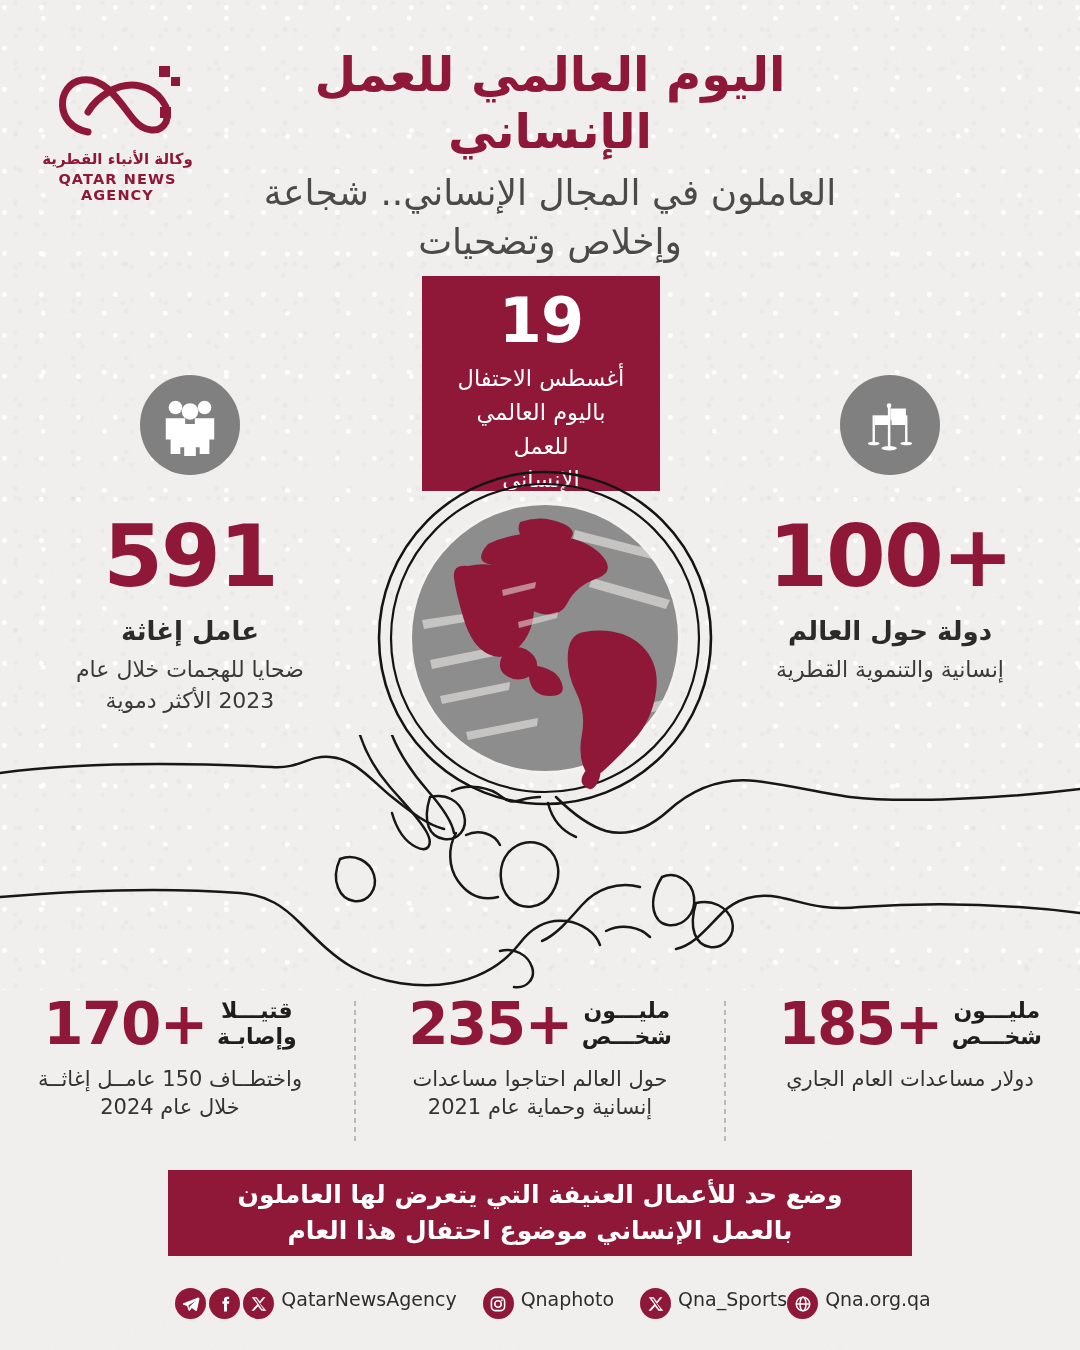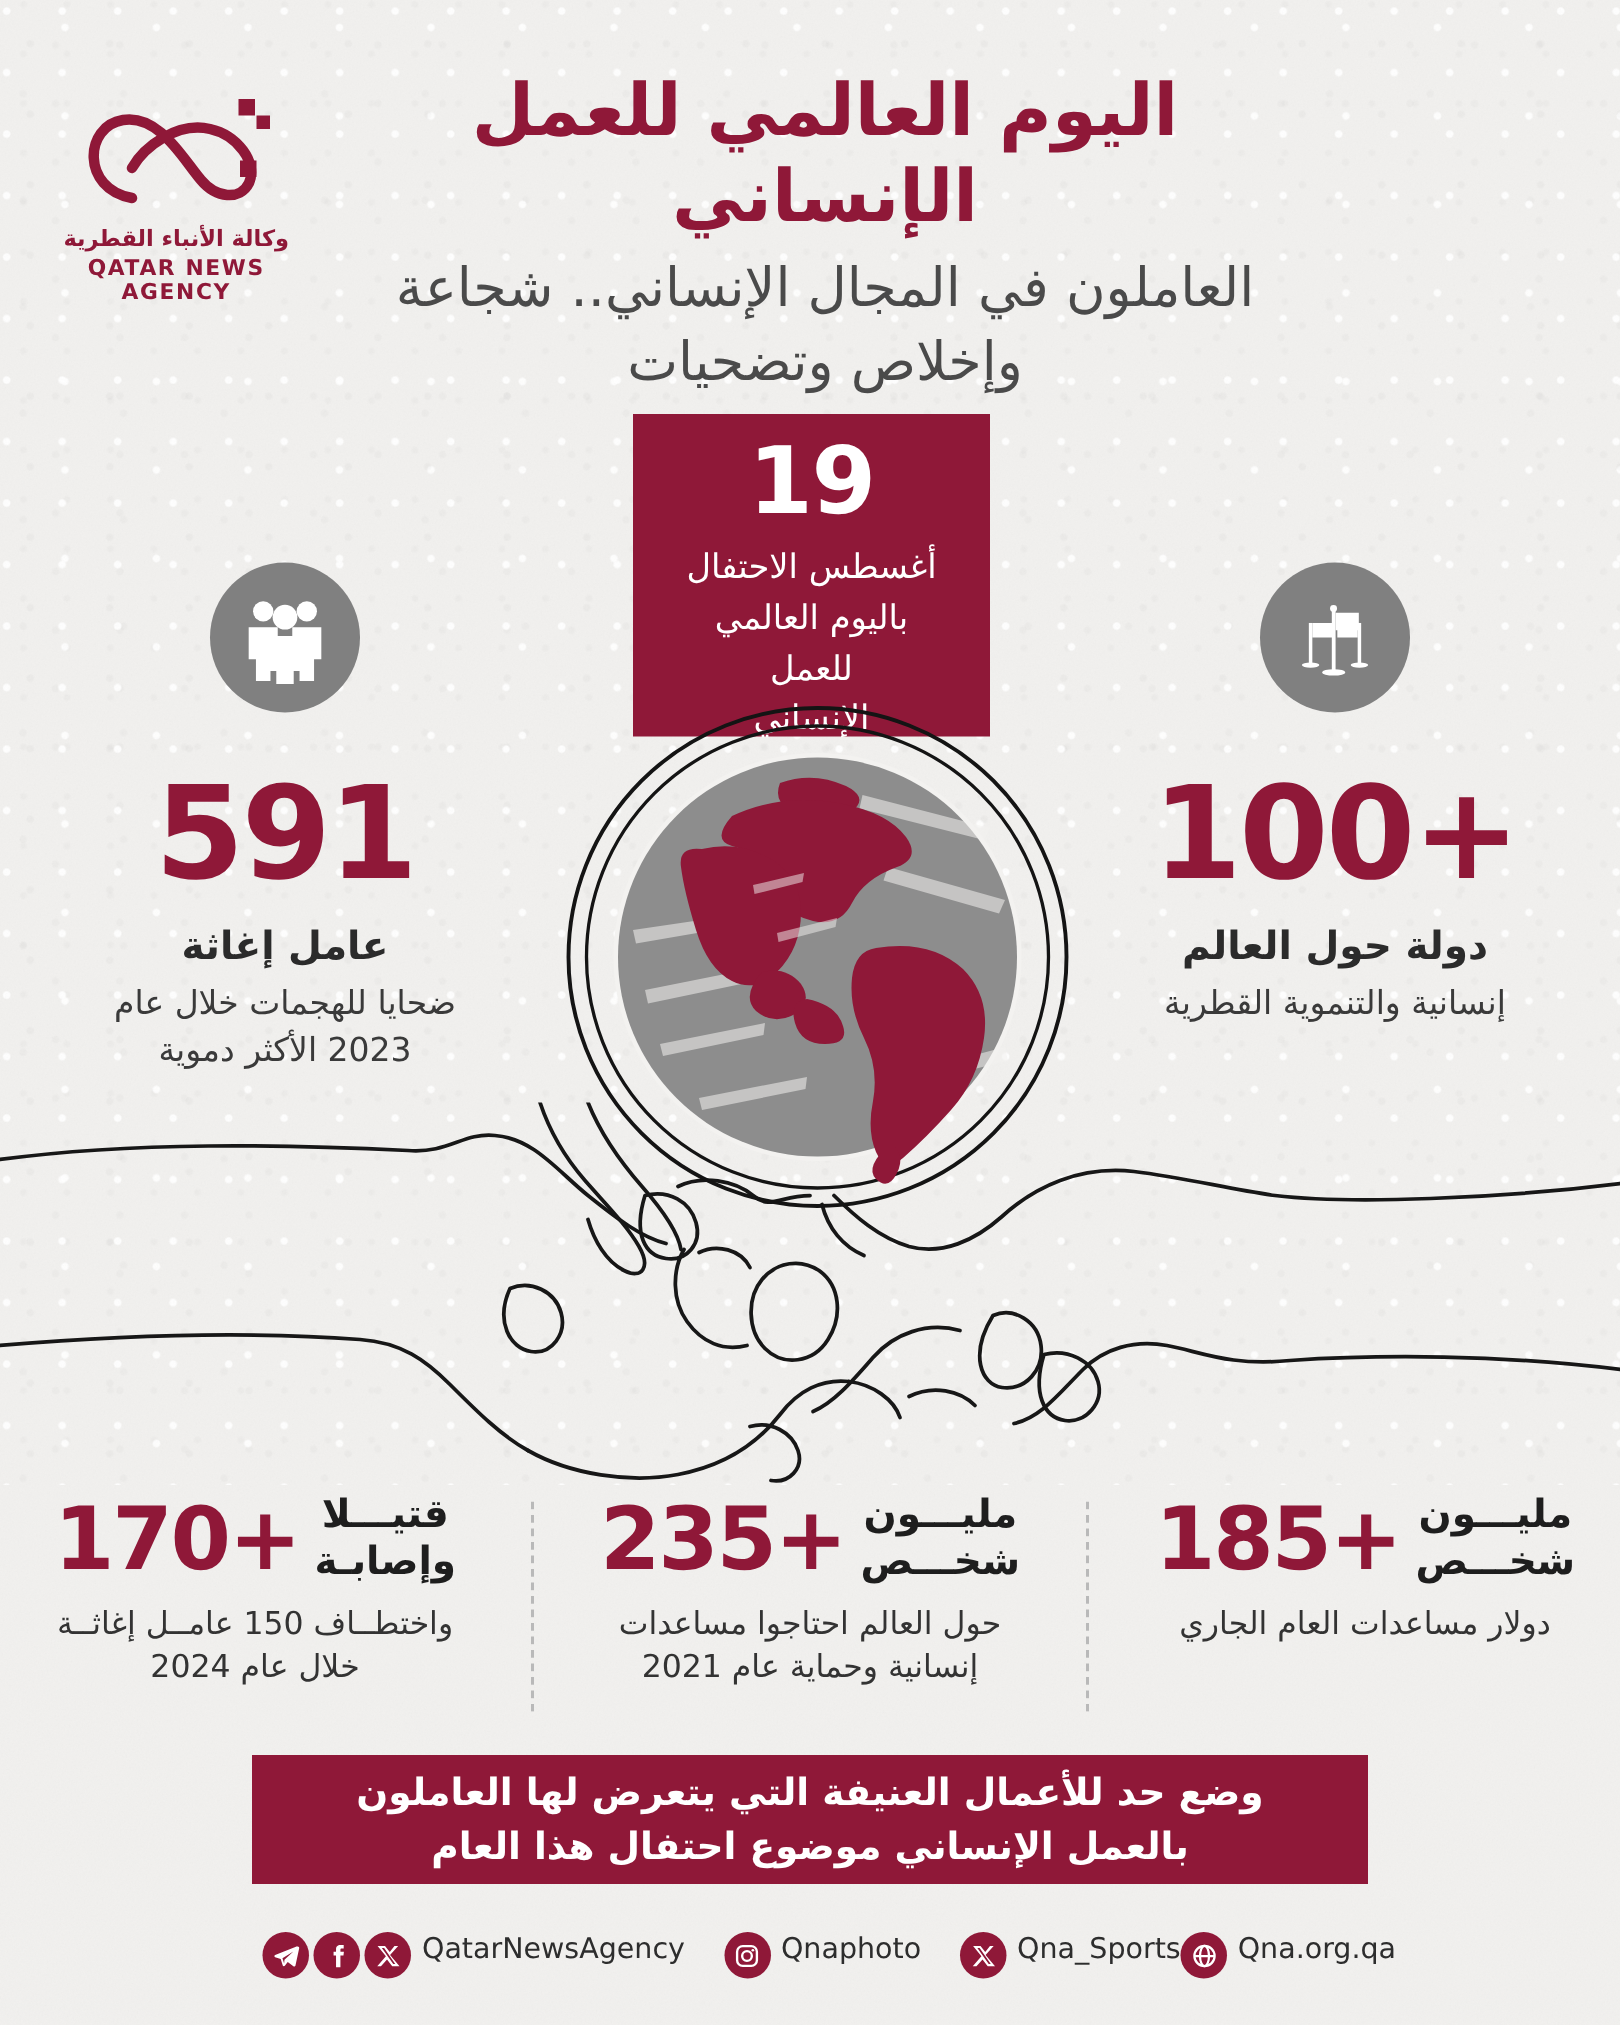--- a/index.html
+++ b/index.html
@@ -169,21 +169,21 @@
   .bnum-line {
     display: flex; flex-direction: row-reverse;
     align-items: center; justify-content: center;
     gap: 10px;
   }
   .bnum {
     color: #8f1838; font-size: 58px; font-weight: bold;
     line-height: 1; direction: ltr; letter-spacing: -1.5px;
   }
   .bunit {
-    color: #1e1e1e; font-size: 26px; font-weight: bold;
+    color: #1e1e1e; font-size: 22px; font-weight: bold;
     line-height: 1.18; text-align: center;
   }
   .bdesc {
     color: #333333; font-size: 21px; line-height: 1.35;
     margin-top: 12px;
   }
 
   
   .banner {
     position: absolute;

